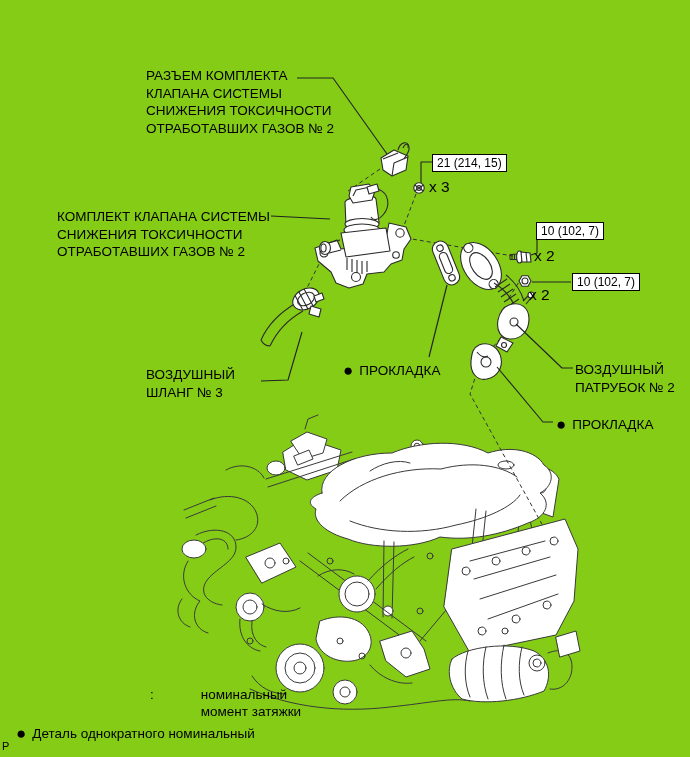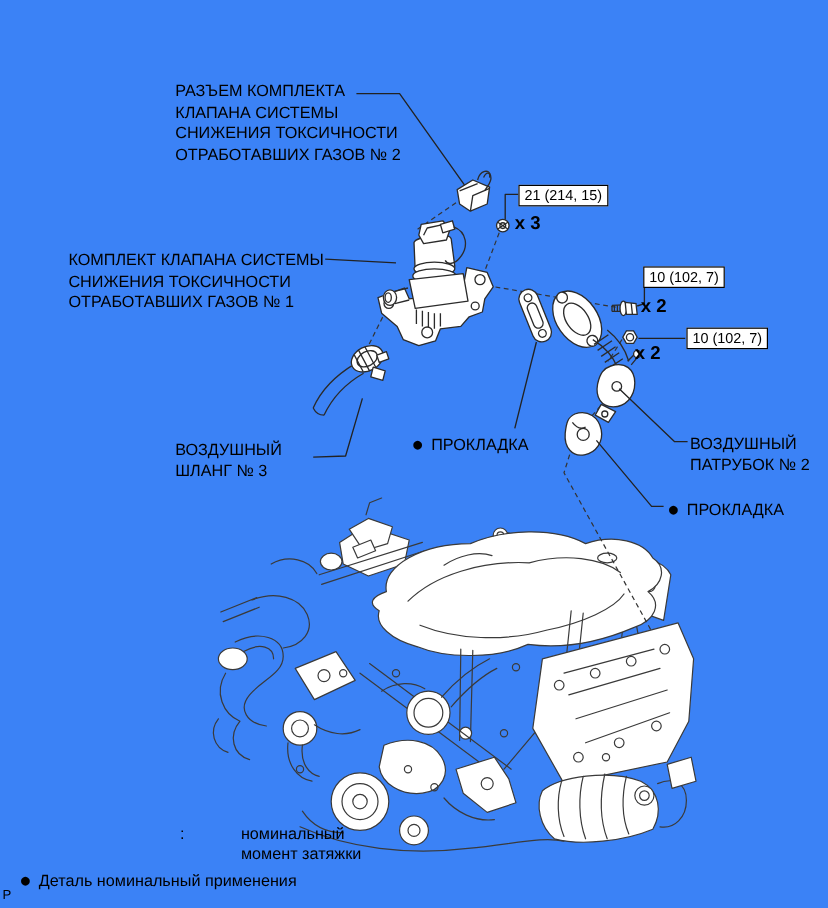--- a/index.html
+++ b/index.html
@@ -1,20 +1,20 @@
 <!DOCTYPE html>
 <html><head>
 <meta charset="utf-8">
 <style>
   html,body{margin:0;padding:0;background:#fff;}
-  .stage{position:relative;width:690px;height:757px;background:#3b82f6;overflow:hidden;
+  .stage{position:relative;width:690px;height:757px;background:#84cc16;overflow:hidden;
          font-family:"Liberation Sans", sans-serif;color:#000;}
   svg{position:absolute;left:0;top:0;}
   .lbl{position:absolute;font-size:13.5px;line-height:17.5px;white-space:pre-line;}
-  .count{position:absolute;font-size:15.5px;font-weight:700;}
+  .count{position:absolute;font-size:15.5px;font-weight:400;}
   .tbox{position:absolute;box-sizing:border-box;border:1.4px solid #000;background:#fff;
         font-size:12px;height:18px;display:flex;align-items:center;justify-content:center;
         white-space:nowrap;padding:0 4px;}
   .bullet-row{position:absolute;display:flex;align-items:center;font-size:13.5px;white-space:nowrap;}
   .bullet-row .dot{font-size:17px;line-height:1;margin-right:6px;}
   .legend-box{position:absolute;left:13px;top:683px;width:133px;box-sizing:border-box;
               border:1.4px solid #000;padding:2px 6px 3px;font-size:13.5px;line-height:15.5px;
               white-space:pre-line;background:#fff;}
   .legend-desc{position:absolute;left:150px;top:686px;display:flex;font-size:13.5px;line-height:17px;}
   .legend-desc .sep{margin-right:6px;}
@@ -217,21 +217,21 @@
     </g>
   </svg>
 
   <div class="lbl" style="left:146px;top:67px;width:200px;">РАЗЪЕМ КОМПЛЕКТА
 КЛАПАНА СИСТЕМЫ
 СНИЖЕНИЯ ТОКСИЧНОСТИ
 ОТРАБОТАВШИХ ГАЗОВ № 2</div>
 
   <div class="lbl" style="left:57px;top:208px;width:230px;">КОМПЛЕКТ КЛАПАНА СИСТЕМЫ
 СНИЖЕНИЯ ТОКСИЧНОСТИ
-ОТРАБОТАВШИХ ГАЗОВ № 1</div>
+ОТРАБОТАВШИХ ГАЗОВ № 2</div>
 
   <div class="tbox" style="left:432px;top:154px;min-width:67px;">21 (214, 15)</div>
   <div class="count" style="left:429px;top:178px;">x 3</div>
 
   <div class="tbox" style="left:536px;top:222px;min-width:62px;">10 (102, 7)</div>
   <div class="count" style="left:534px;top:247px;">x 2</div>
 
   <div class="tbox" style="left:572px;top:273px;min-width:62px;">10 (102, 7)</div>
   <div class="count" style="left:529px;top:286px;">x 2</div>
 
@@ -252,18 +252,18 @@
   </div>
 
   <div class="legend-desc">
     <span class="sep">:</span>
     <span class="txt">номинальный
 момент затяжки</span>
   </div>
 
   <div class="bullet-row" style="left:16px;top:725px;">
     <span class="dot">●</span>
-    <span>Деталь номинальный применения</span>
+    <span>Деталь однократного номинальный</span>
   </div>
 
   <div class="page-marker">P</div>
 
 </div>
 
 </body></html>

